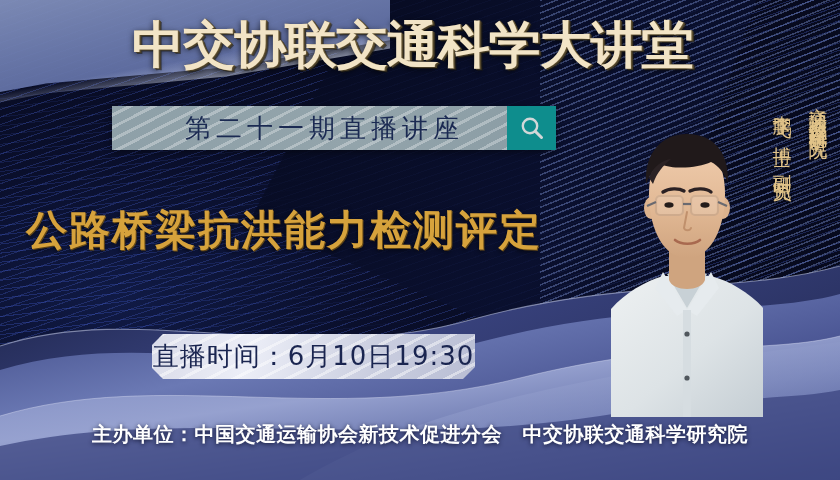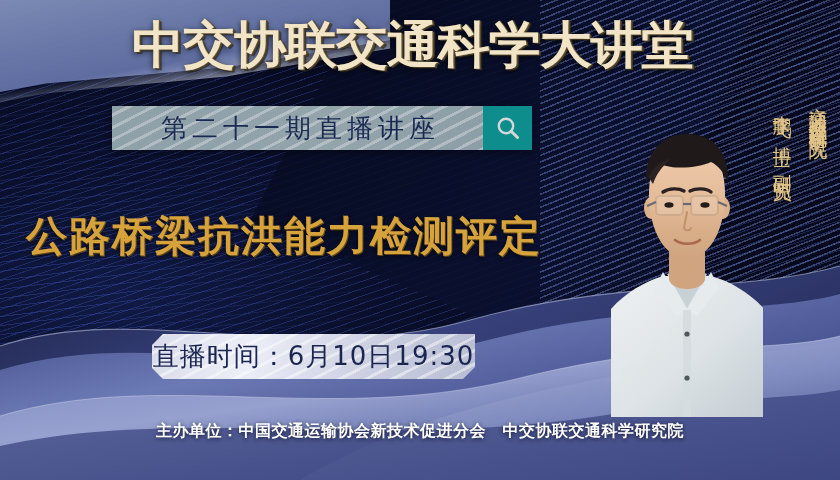--- a/index.html
+++ b/index.html
@@ -78,20 +78,21 @@
     transform:scaleX(1.04);
     transform-origin:left center;
   }
 
   
   .sub-bar{
     position:absolute;left:112px;top:106px;width:420px;height:44px;
     background:linear-gradient(100deg,#8ea0a8 0%,#93a4ab 55%,#8a9ca4 100%);
     display:flex;align-items:center;
     box-shadow:0 2px 7px rgba(0,0,0,.45);
+    padding-left:24px;
   }
   .sub-bar .stripes{
     position:absolute;inset:0;
     background-image:repeating-linear-gradient(
       -27deg, rgba(255,255,255,.30) 0px, rgba(255,255,255,.30) 3px,
       rgba(255,255,255,0) 3px, rgba(255,255,255,0) 11px);
     pointer-events:none;
   }
   .sub-text{
     position:relative;z-index:2;
@@ -103,21 +104,21 @@
   }
   .search-box{
     position:relative;z-index:2;
     width:49px;height:44px;background:#0e8d8d;
     display:flex;align-items:center;justify-content:center;flex:0 0 49px;
   }
   .search-box svg{display:block;}
 
   
   .topic{
-    position:absolute;left:26px;top:207px;
+    position:absolute;left:26px;top:201px;
     font-size:41px;line-height:58px;font-weight:bold;
     letter-spacing:2px;
     color:#d6a23c;
     font-family:"DejaVu Sans","Liberation Sans",sans-serif;
     white-space:nowrap;
     text-shadow:0 2px 5px rgba(0,0,0,.65), 1px 1px 0 #8d6620;
   }
 
   
   .time-pill{
@@ -160,22 +161,22 @@
 
   
   .portrait{
     position:absolute;left:611px;top:112px;width:152px;height:305px;
     overflow:hidden;
   }
   .portrait svg{display:block;}
 
   
   .footer{
-    position:absolute;left:0;bottom:38px;width:840px;text-align:center;
-    color:#ffffff;font-size:16px;font-weight:bold;letter-spacing:.5px;
+    position:absolute;left:0;bottom:32px;width:840px;text-align:center;
+    color:#ffffff;font-size:20px;font-weight:bold;letter-spacing:.5px;
     font-family:"DejaVu Sans","Liberation Sans",sans-serif;
     text-shadow:0 1px 4px rgba(10,14,40,.85);
   }
 </style>
 </head>
 <body>
 
 <div class="poster">
 
   <div class="diag-a"></div>

